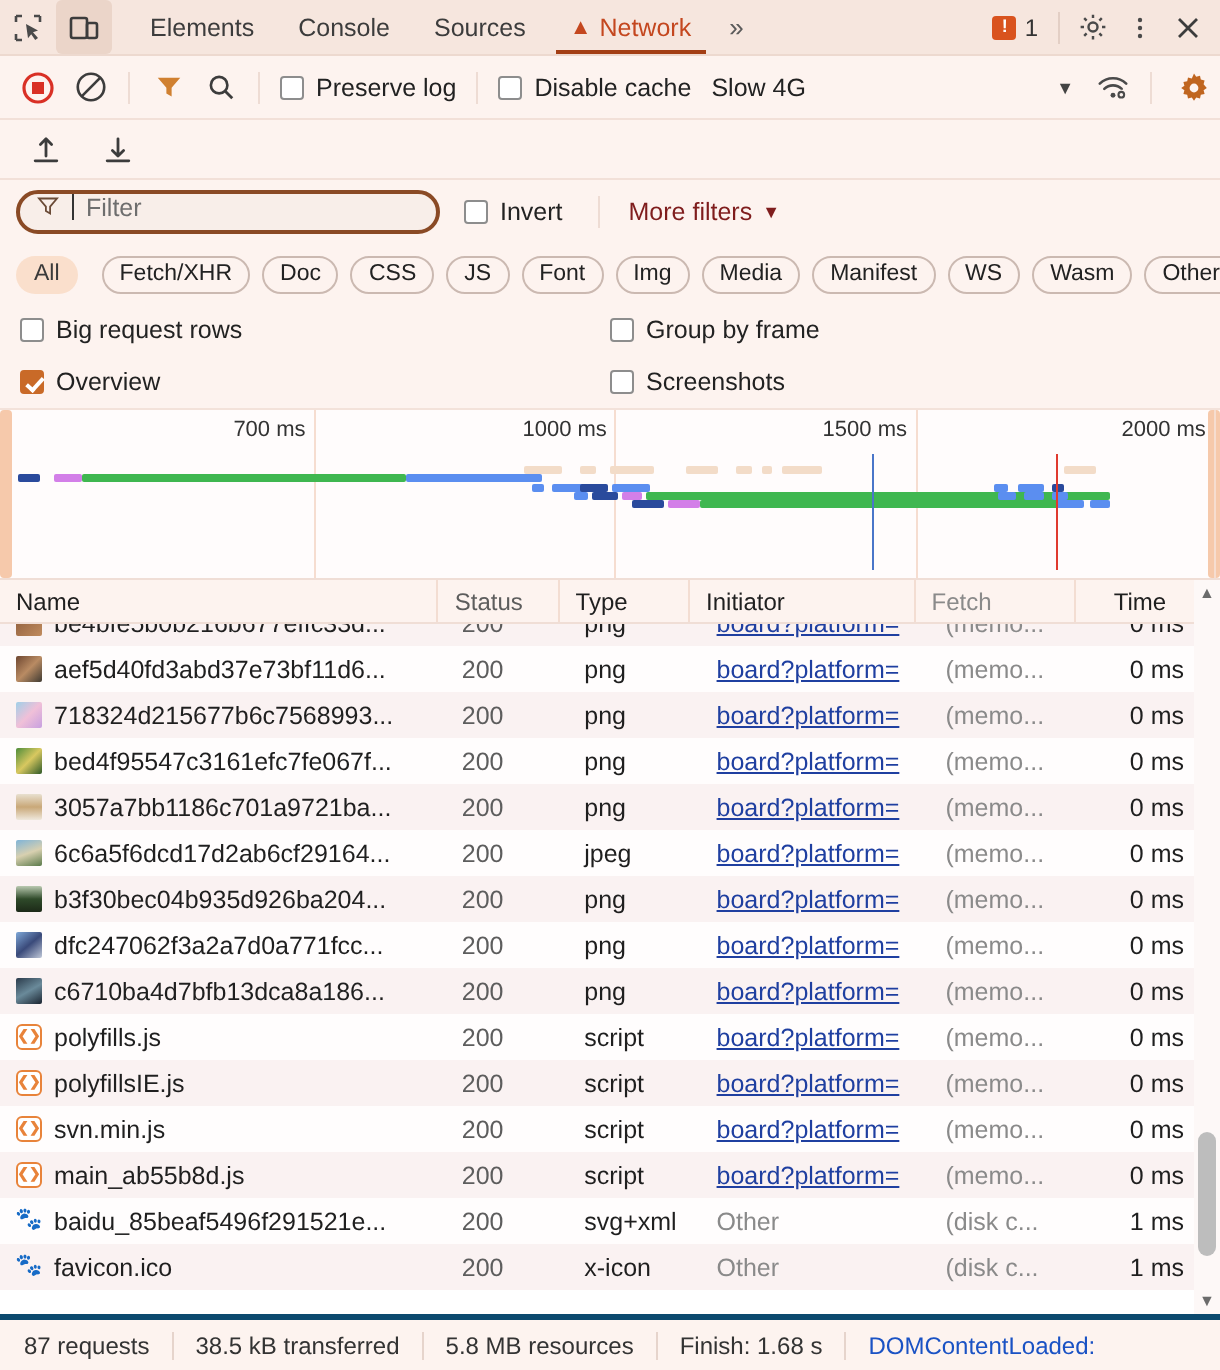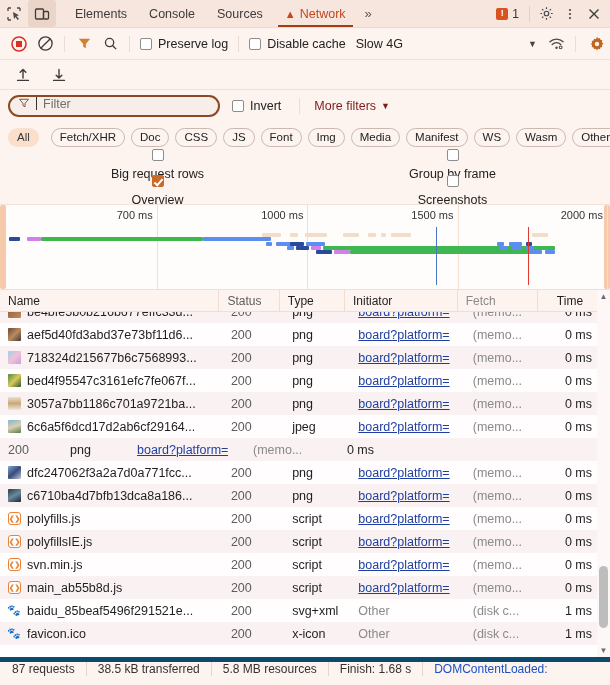--- a/index.html
+++ b/index.html
@@ -95,21 +95,21 @@
   }
   .chip.active { background:#fadfcc; border-color:transparent; color:#3a3a3a; }
   .chipsep { width:1px; height:14px; background:#e6d4cc; }
 
   
   .optgrid {
     flex:0 0 52px; display:grid; grid-template-columns: 1fr 1fr;
     grid-template-rows: 26px 26px; align-items:center; padding:0 10px;
     background:#fdf3ef; border-bottom:1px solid #f3e2da;
   }
-  .optgrid .chk-wrap { padding:0;flex-direction:column; }
+  .optgrid .chk-wrap { padding:0; }
 
   
   .overview { flex:0 0 85px; position:relative; background:#fffcfc; border-bottom:1px solid #f0ded6; overflow:hidden; }
   .ov-tick {
     position:absolute; top:0; height:85px; border-left:1px solid #f6ddd0;
   }
   .ov-ticklabel {
     position:absolute; top:4px; font-size:11px; color:#333; transform:translateX(-100%);
     padding-right:4px; white-space:nowrap;
   }
@@ -165,22 +165,22 @@
   .vscroll { position:absolute; top:0; right:0; width:13px; bottom:0; background:#fdf8f7; }
   .vscroll .vsb-up, .vscroll .vsb-down {
     position:absolute; left:0; right:0; height:13px; display:flex;
     align-items:center; justify-content:center; font-size:8px; color:#6b6b6b; cursor:pointer;
   }
   .vscroll .vsb-up { top:0; } .vscroll .vsb-down { bottom:0; }
   .vthumb { position:absolute; left:2px; width:9px; background:#bdbdbd; border-radius:5px; cursor:grab;}
 
   
   .statusbar {
-    flex:0 0 28px; display:flex; align-items:flex-start; gap:0;
-    background:#fdf3ef; border-top:5px solid #0c4a6e; font-size:12px; color:#333;
+    flex:0 0 28px; display:flex; align-items:center; gap:0;
+    background:#fdf3ef; border-top:3px solid #0c4a6e; font-size:12px; color:#333;
     padding:0 12px; overflow:hidden; white-space:nowrap;
   }
   .st-item { padding:0 11px; }
   .st-item:first-child { padding-left:0; }
   .st-sep { width:1px; height:14px; background:#e6d4cc; }
   .st-dcl { color:#1a52c4; padding-left:11px; }
   svg { display:block; }
 </style>
 </head>
 <body>
@@ -524,20 +524,24 @@
         <div class="cell c-type">jpeg</div>
         <div class="cell c-init">
             <span class="init-link">board?platform=</span>
           </div>
         <div class="cell c-size">(memo...</div>
         <div class="cell c-time">0 ms</div>
         <div class="cell c-rest"></div>
       </div>
 
       <div class="row odd">
+        <div class="cell c-name">
+          <span class="favicon" style="background:linear-gradient(180deg,#b9c9b0,#2f4a2a,#1c2a18);"></span>
+          <span class="name-txt">b3f30bec04b935d926ba204...</span>
+        </div>
         <div class="cell c-status">200</div>
         <div class="cell c-type">png</div>
         <div class="cell c-init">
             <span class="init-link">board?platform=</span>
           </div>
         <div class="cell c-size">(memo...</div>
         <div class="cell c-time">0 ms</div>
         <div class="cell c-rest"></div>
       </div>
 

